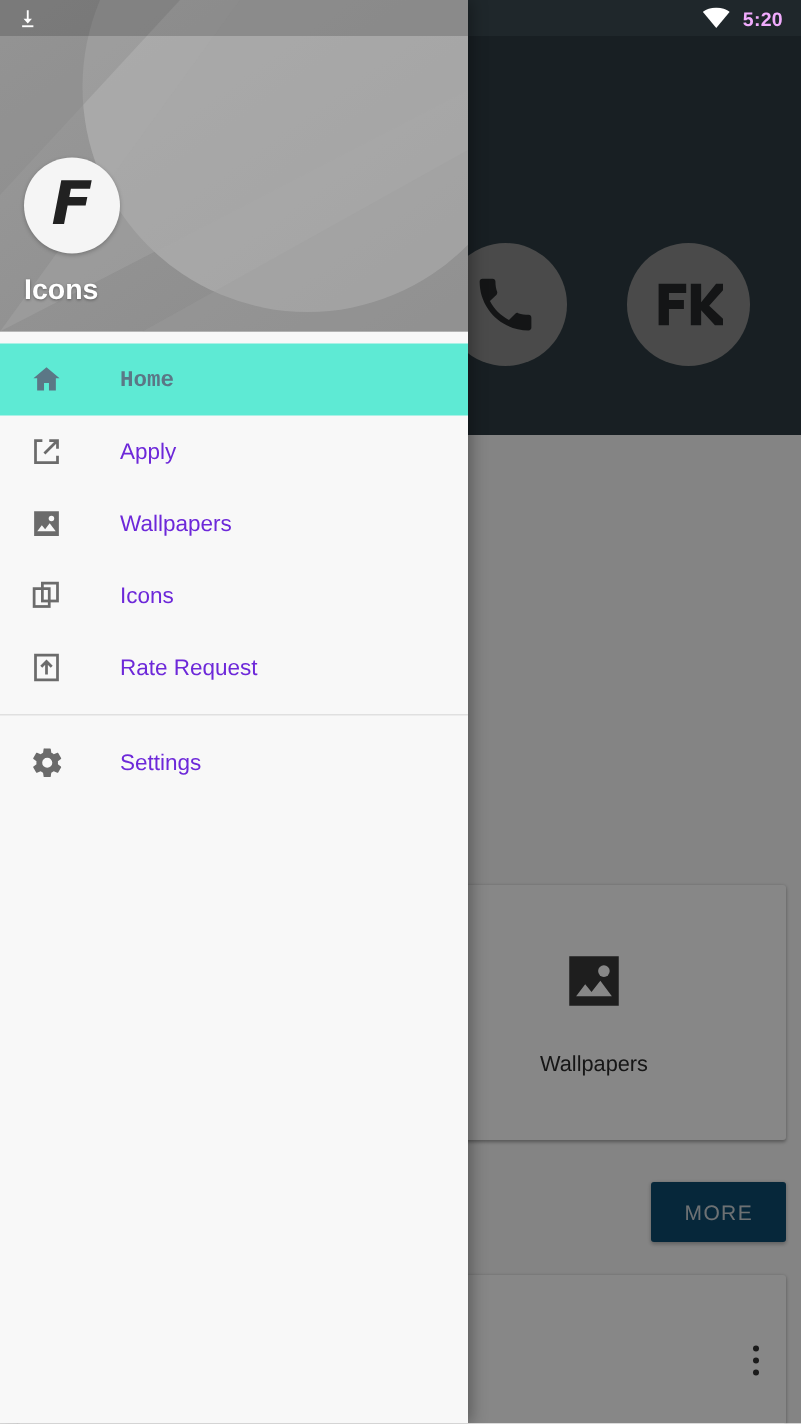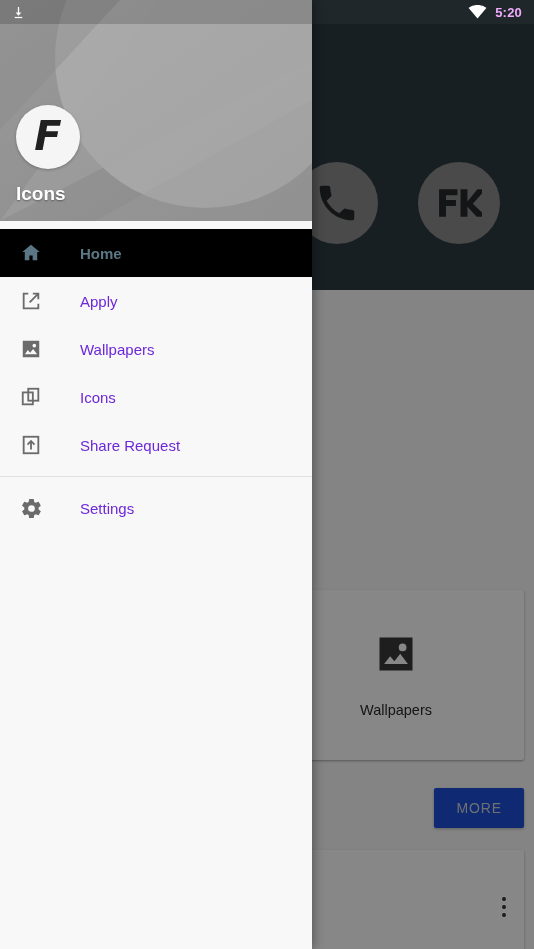--- a/index.html
+++ b/index.html
@@ -80,21 +80,21 @@
     white-space: nowrap;
   }
   .more-row {
     position: absolute;
     left: 12px; top: 498px;
     width: 512px;
     display: flex;
     justify-content: flex-end;
   }
   .more-btn {
-    background: #1d4ed8;
+    background: #0c4a6e;
     color: #cfd6da;
     border: none;
     font-family: inherit;
     font-size: 14px;
     letter-spacing: 0.9px;
     padding: 12px 22px;
     border-radius: 2px;
     box-shadow: 0 1px 3px rgba(0,0,0,0.3);
     cursor: pointer;
   }
@@ -225,21 +225,22 @@
   }
   .nav-item {
     display: flex;
     align-items: center;
     height: 48px;
     padding-left: 16px;
     box-sizing: border-box;
     cursor: pointer;
   }
   .nav-item.selected {
-    background: #000000;
+    background: #5eead4;
+    font-family: Liberation Mono, monospace;
   }
   .nav-icon {
     width: 30px;
     display: flex;
     align-items: center;
     justify-content: center;
     color: #6b6b6b;
   }
   .nav-item.selected .nav-icon { color: #5b7786; }
   .nav-label {
@@ -401,21 +402,21 @@
         <span class="nav-label">Icons</span>
       </div>
 
       <div class="nav-item">
         <span class="nav-icon">
           <svg width="22" height="22" viewBox="0 0 24 24">
             <rect x="4" y="3" width="16" height="18" fill="none" stroke="currentColor" stroke-width="2"></rect>
             <path fill="none" stroke="currentColor" stroke-width="2" d="M12 17V8M8.2 11.5L12 7.6l3.8 3.9"></path>
           </svg>
         </span>
-        <span class="nav-label">Share Request</span>
+        <span class="nav-label">Rate Request</span>
       </div>
 
       <div class="nav-divider"></div>
 
 
 
 
       <div class="nav-item">
         <span class="nav-icon">
           <svg width="23" height="23" viewBox="0 0 24 24">

